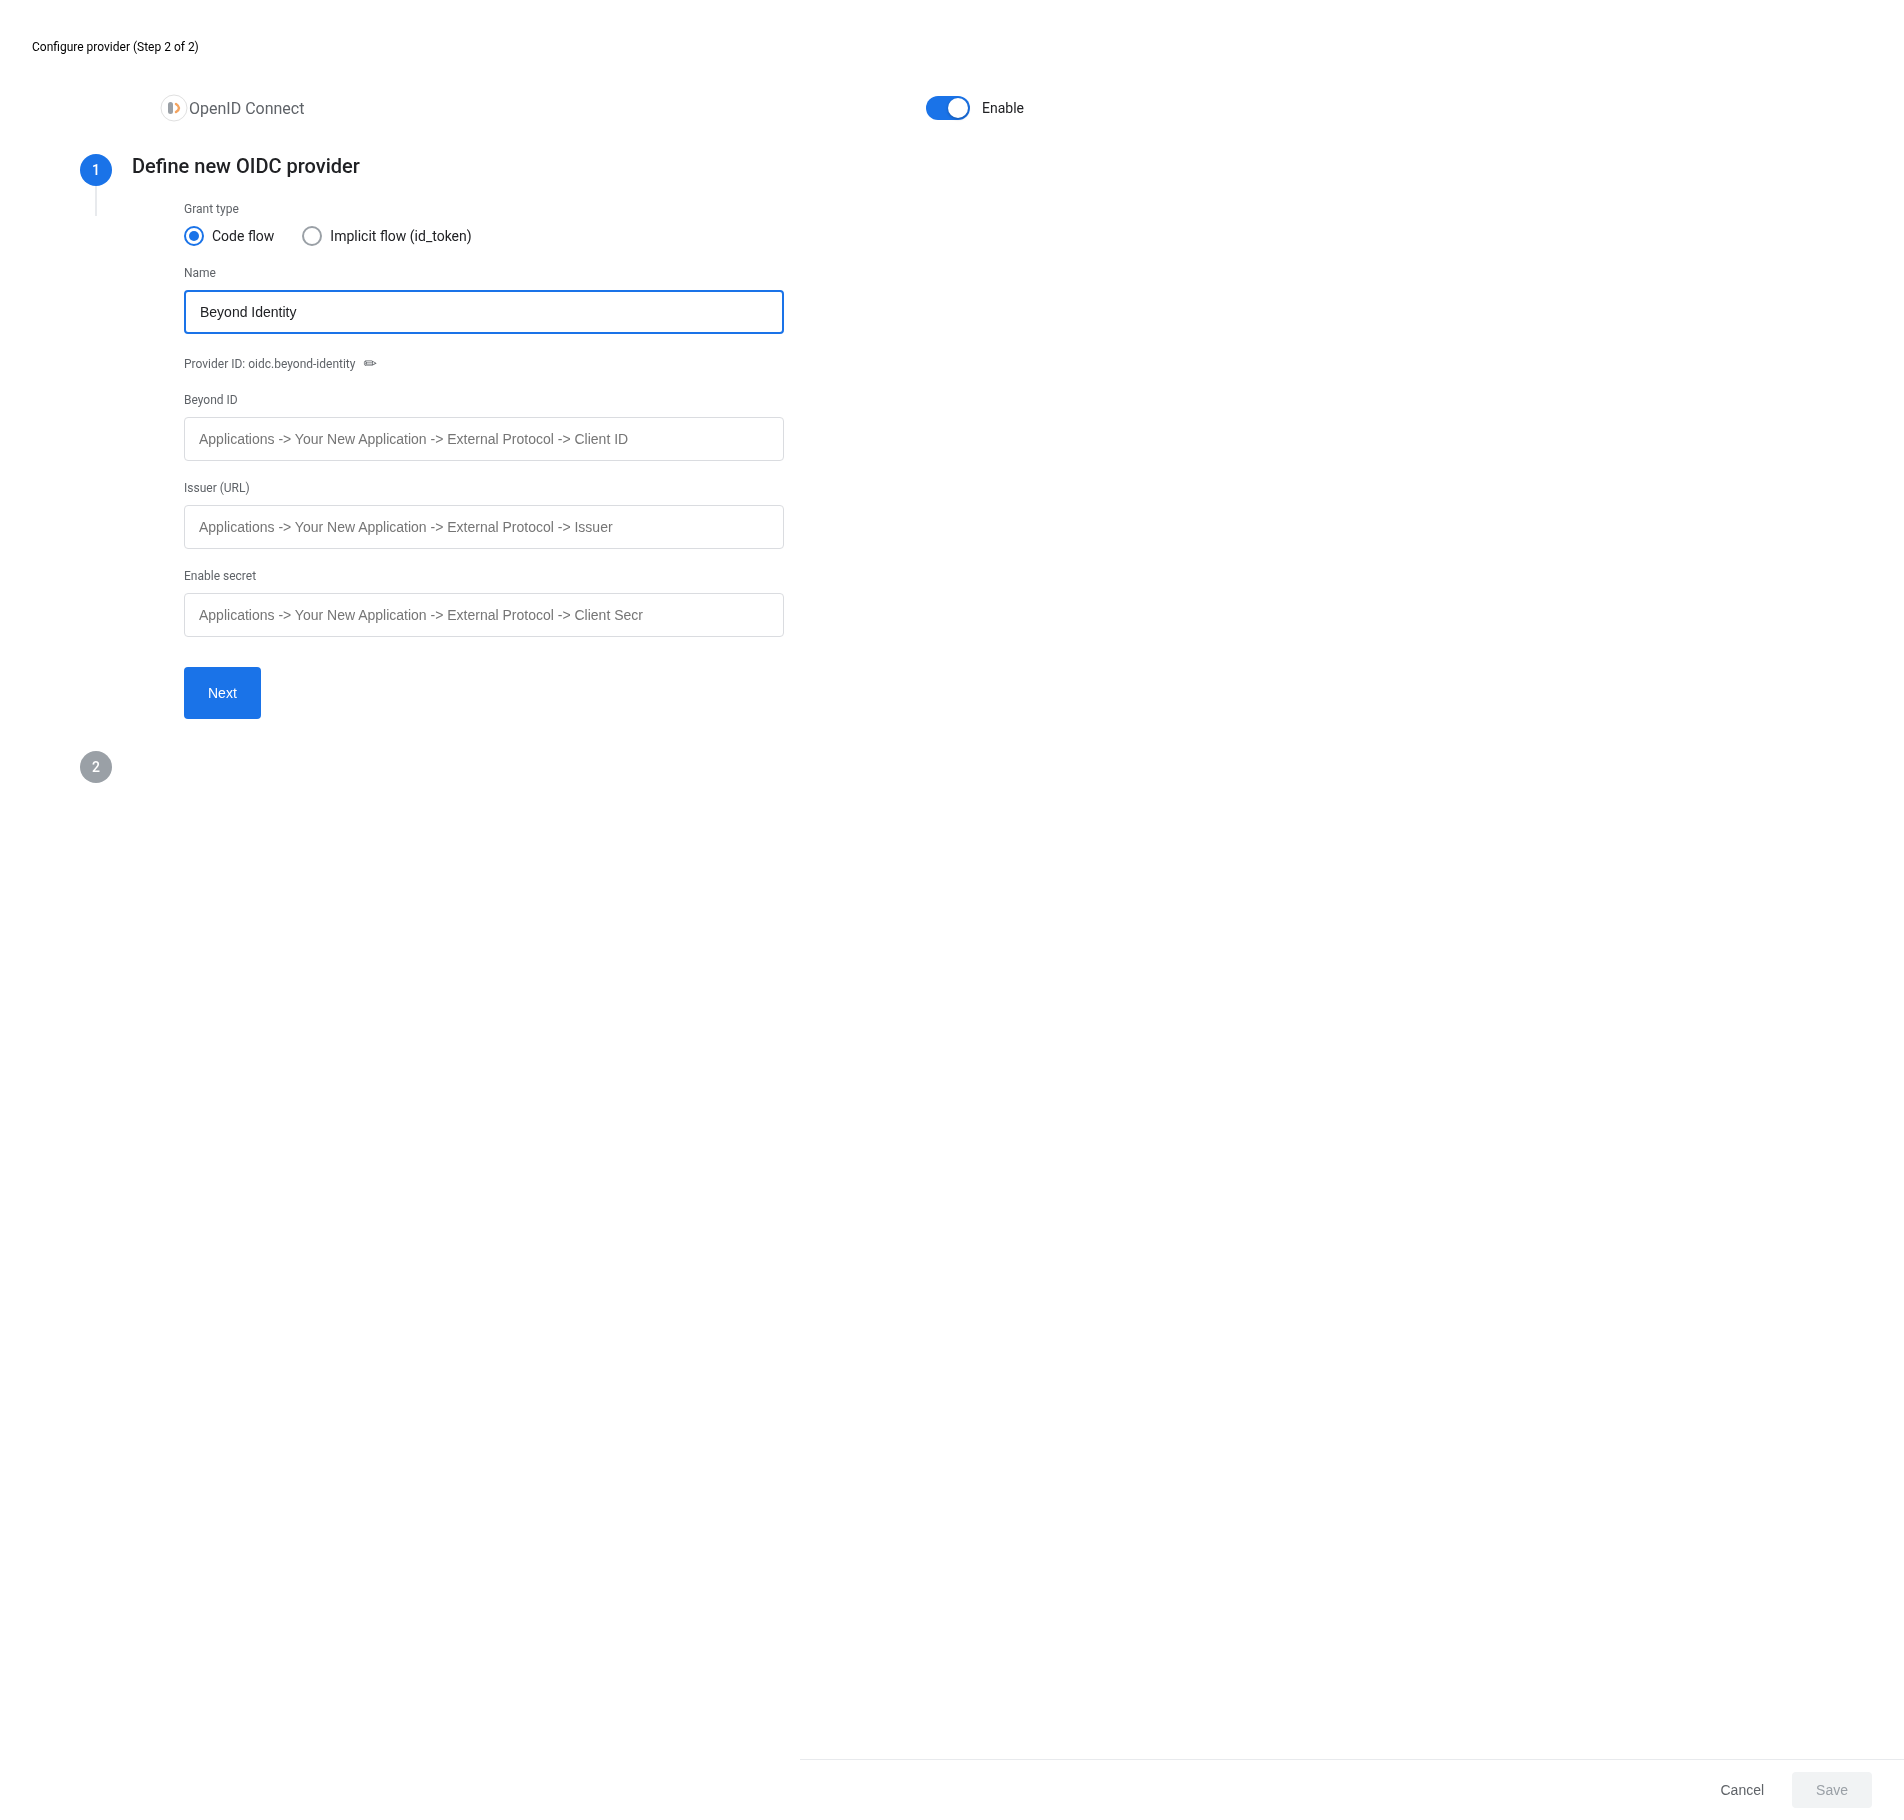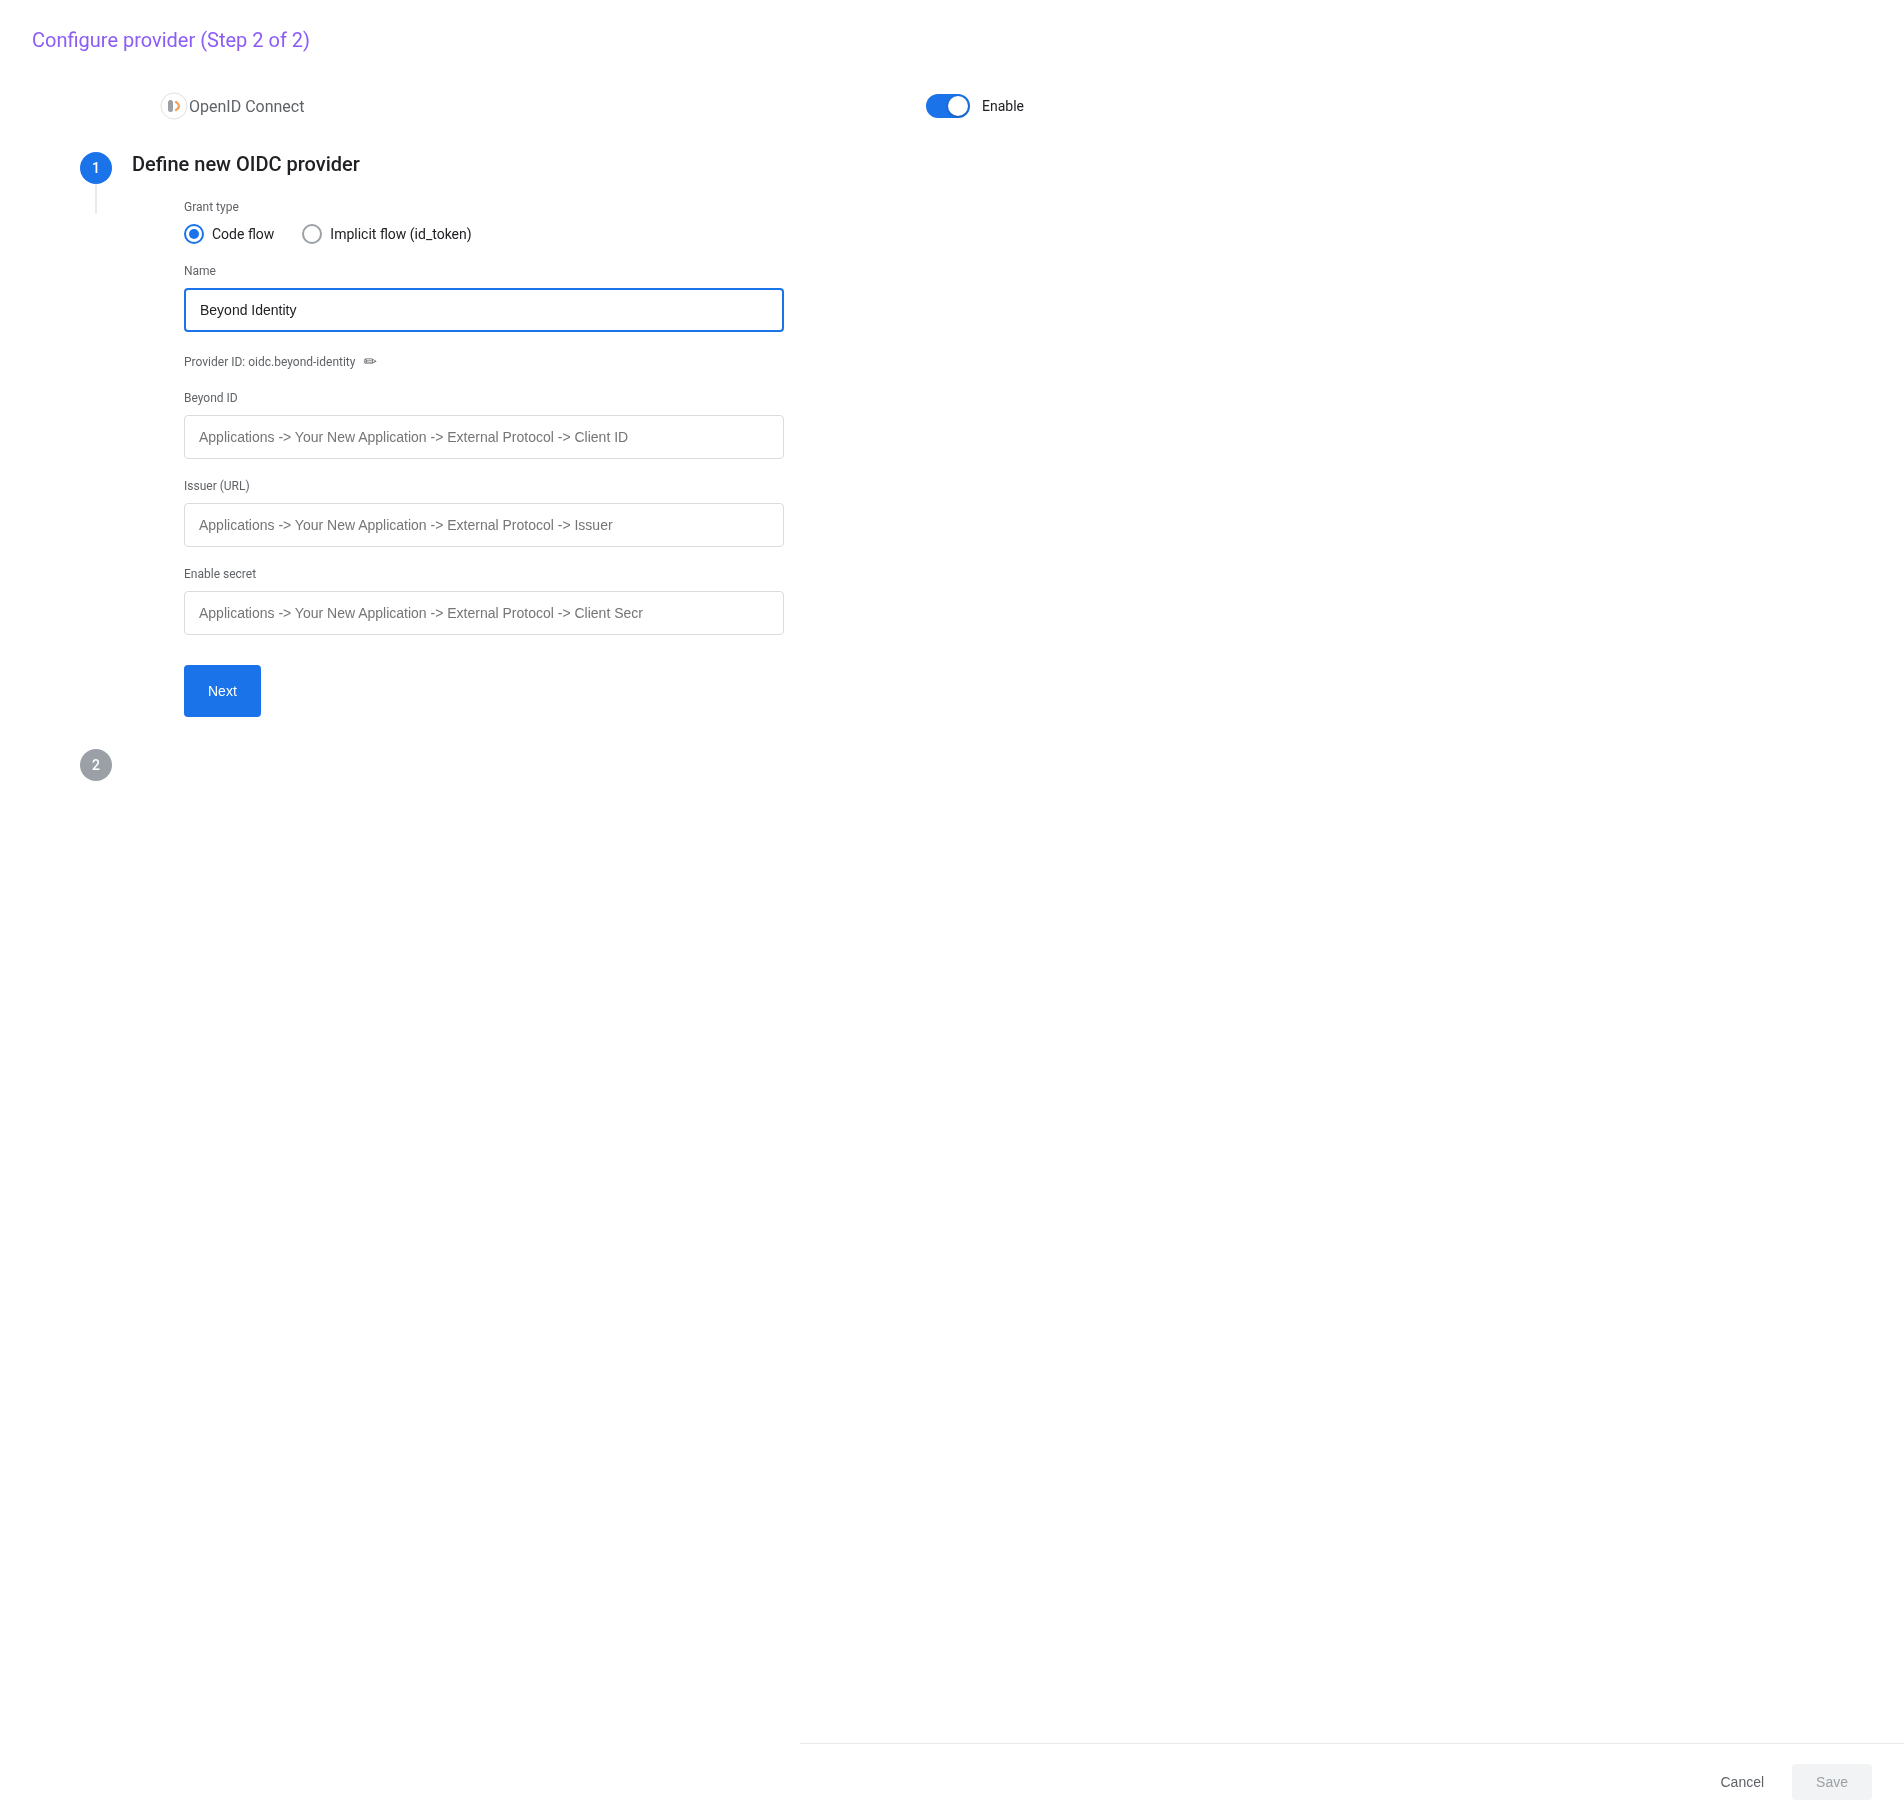--- a/index.html
+++ b/index.html
@@ -6,23 +6,23 @@
     body {
       font-family: -apple-system, BlinkMacSystemFont, 'Segoe UI', Roboto, sans-serif;
       background: #fff;
       color: #202124;
       width: 1104px;
       min-height: 1120px;
       position: relative;
     }
 
     .page-header {
-      padding: 28px 32px 20px 32px;
-      font-size: 20px;
-      color: #8b5cf6;
+      padding: 40px 32px 20px 32px;
+      font-size: 12px;
+      color: #000000;
       font-weight: 400;
     }
 
     
     .provider-header {
       display: flex;
       align-items: center;
       justify-content: space-between;
       padding: 20px 0 30px 80px;
       margin: 0 80px;
@@ -236,21 +236,21 @@
       margin-top: 10px;
       margin-bottom: 30px;
     }
 
     
     .bottom-bar {
       position: fixed;
       bottom: 0;
       right: 0;
       width: 1104px;
-      padding: 20px 32px;
+      padding: 12px 32px;
       display: flex;
       justify-content: flex-end;
       gap: 12px;
       background: #fff;
       border-top: 1px solid #e8eaed;
     }
 
     .cancel-button {
       background: transparent;
       border: none;

